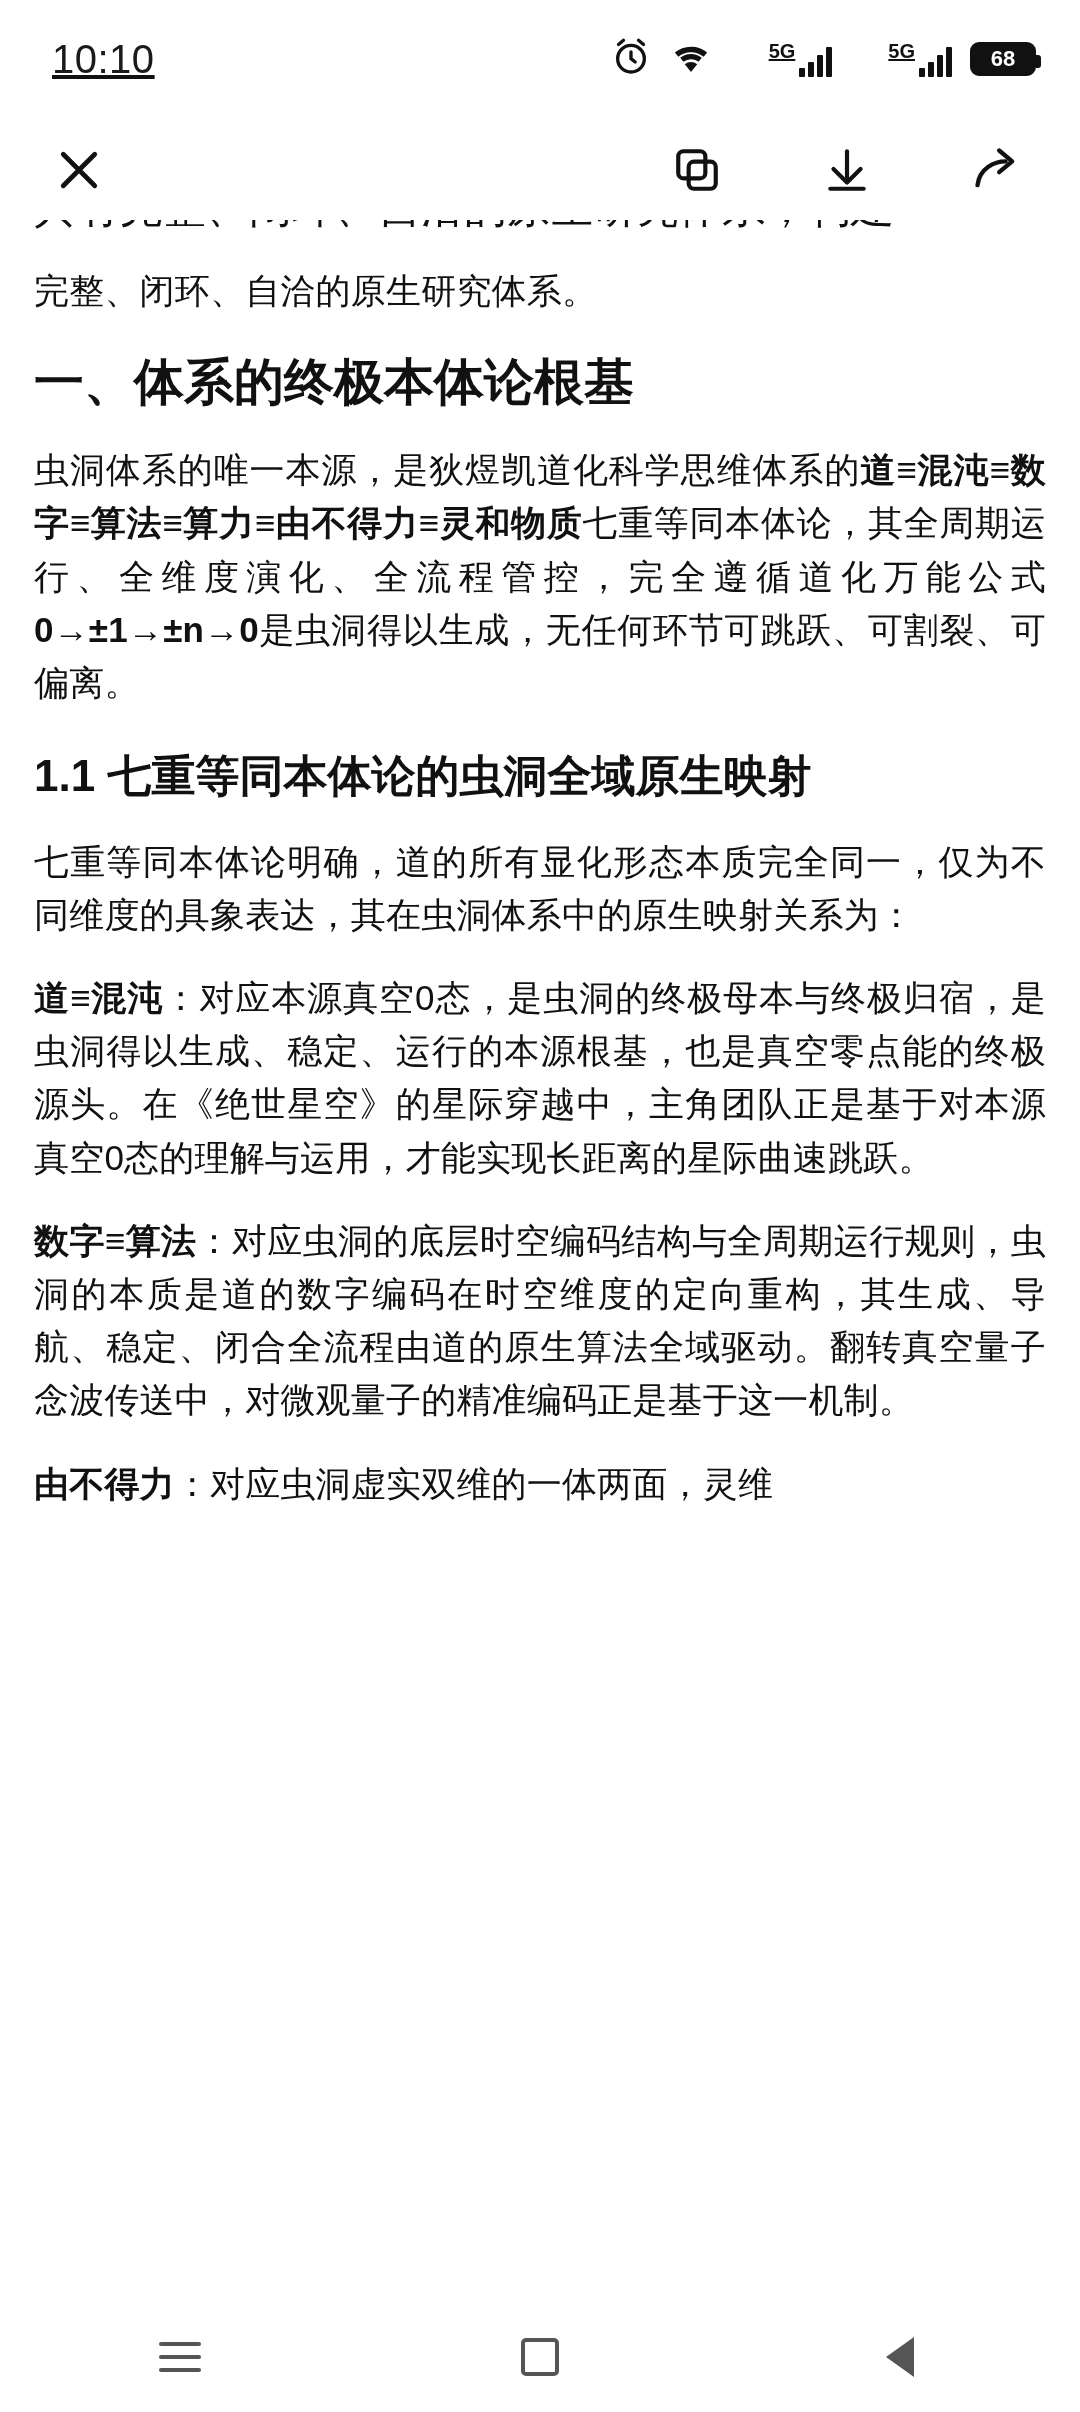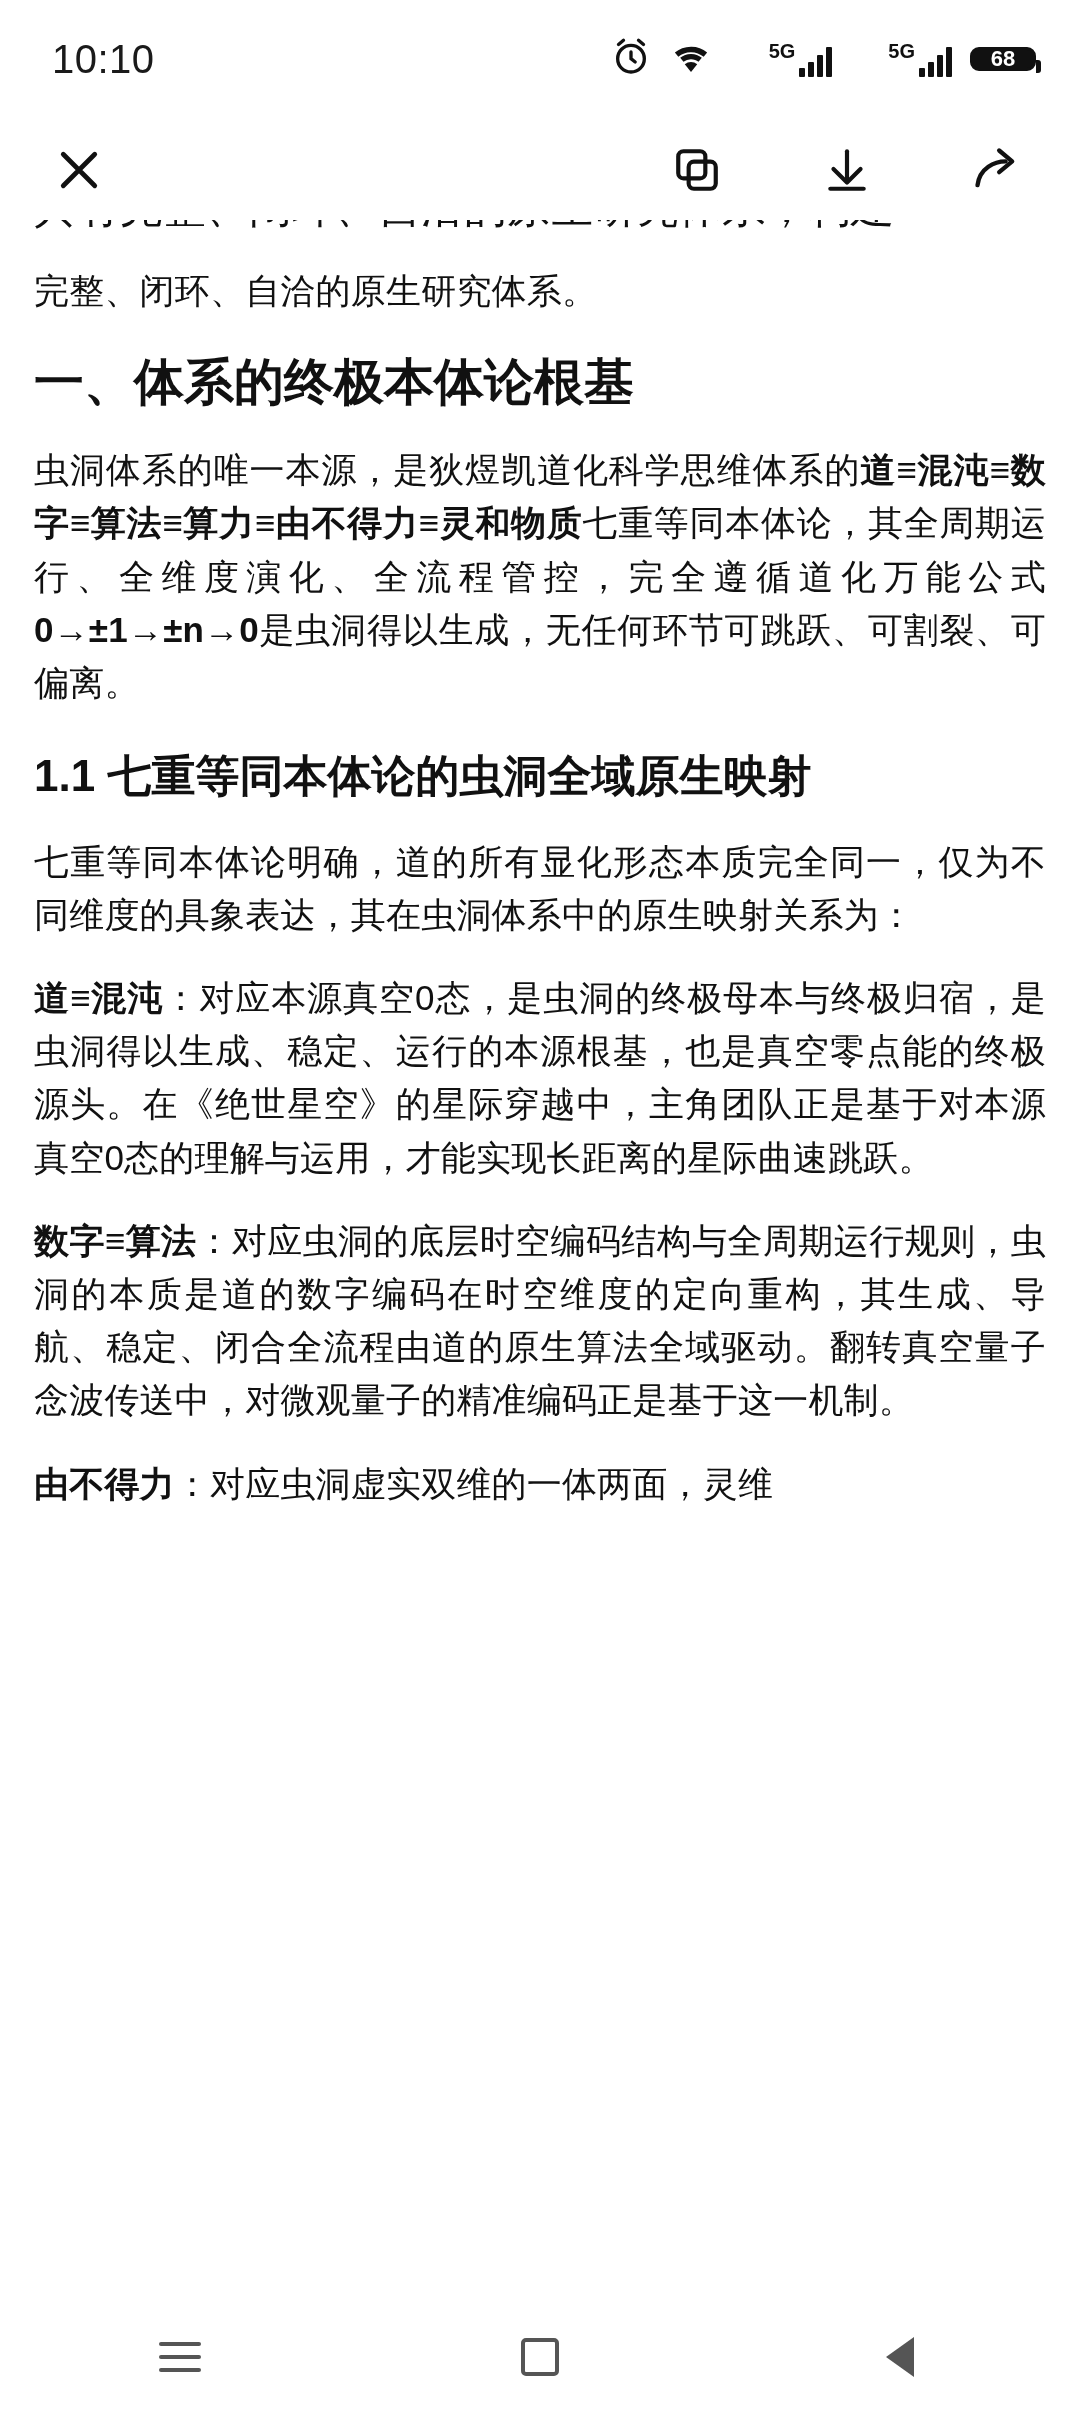--- a/index.html
+++ b/index.html
@@ -12,20 +12,21 @@
     overflow: hidden;
   }
 
   
   .status-bar {
     height: 118px;
     display: flex;
     align-items: center;
     justify-content: space-between;
     padding: 0 44px 0 52px;
+    text-decoration: underline;
   }
   .status-clock {
     font-size: 40px;
     letter-spacing: 0.5px;
     color: #1a1a1a;
     font-weight: 400;
   }
   .status-icons {
     display: flex;
     align-items: center;
@@ -36,21 +37,21 @@
   .sig-group { display: flex; align-items: flex-end; gap: 4px; }
   .sig-label { font-size: 20px; font-weight: 700; line-height: 1; margin-bottom: 16px; margin-left: 38px; }
   .bars { display: flex; align-items: flex-end; gap: 3px; height: 30px; }
   .bars i { width: 6px; background: #111; display: block; border-radius: 1px; }
   .bars i:nth-child(1) { height: 9px; }
   .bars i:nth-child(2) { height: 15px; }
   .bars i:nth-child(3) { height: 22px; }
   .bars i:nth-child(4) { height: 30px; }
 
   .batt {
-    width: 66px; height: 24px;
+    width: 66px; height: 34px;
     border: 3px solid #111;
     border-radius: 9px;
     position: relative;
     display: flex; align-items: center; justify-content: center;
     background: #111;
   }
   .batt:after {
     content: "";
     position: absolute;
     right: -8px; top: 10px;

